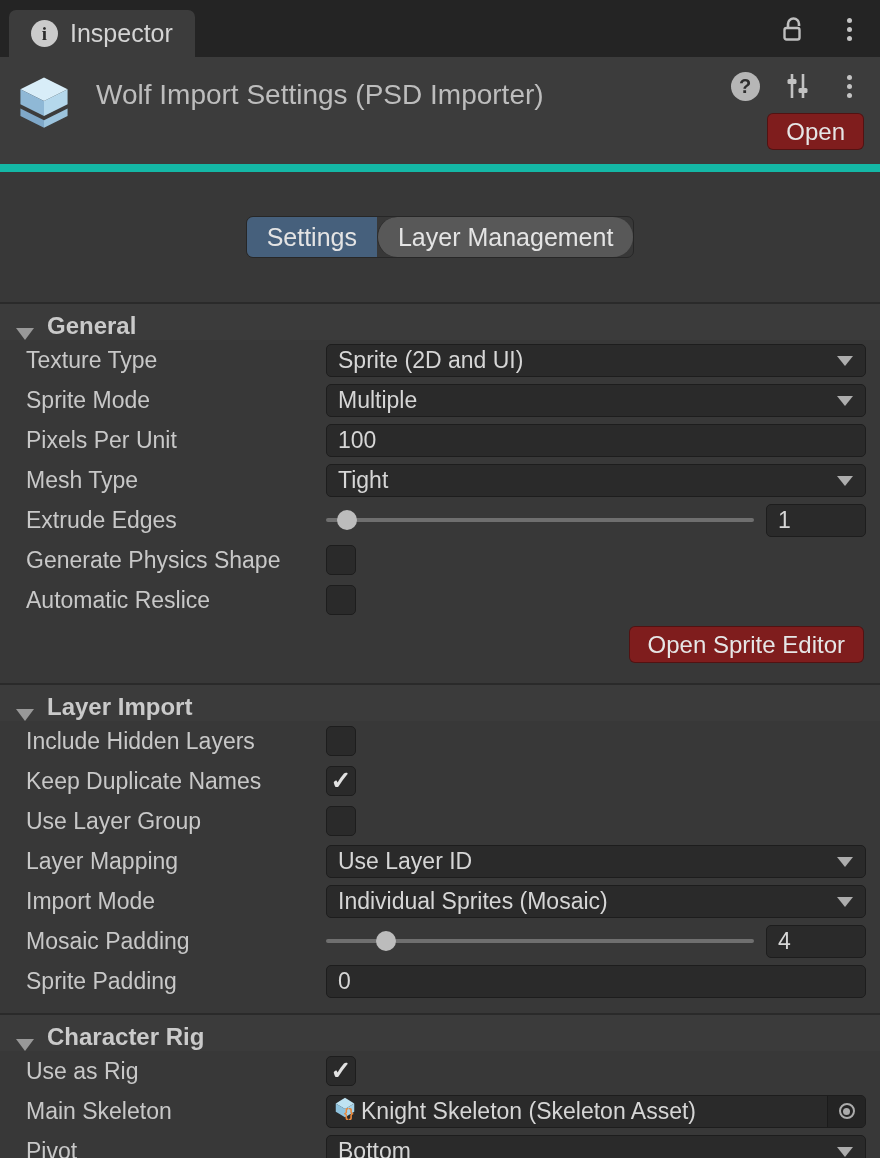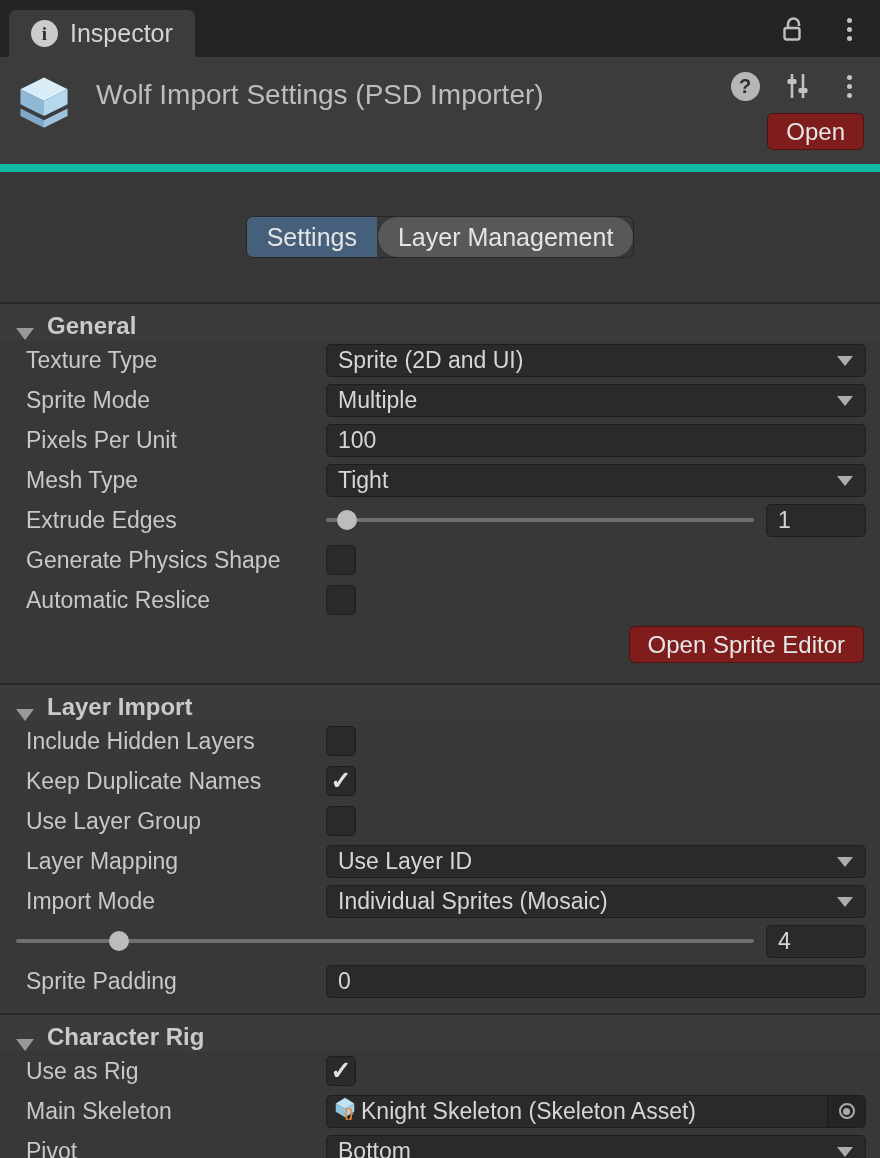--- a/index.html
+++ b/index.html
@@ -329,20 +329,21 @@
     <div class="row-label">Import Mode</div>
     <div class="row-control">
       <div class="dropdown">
         <span>Individual Sprites (Mosaic)</span>
         <span class="caret"></span>
       </div>
     </div>
   </div>
 
   <div class="row">
+    <div class="row-label">Mosaic Padding</div>
     <div class="row-control">
       <div class="slider">
         <div class="slider-track">
           <div class="slider-handle" style="left: calc(14% - 10px);"></div>
         </div>
       </div>
       <input type="text" class="field slider-value" value="4" style="">
     </div>
   </div>
 

